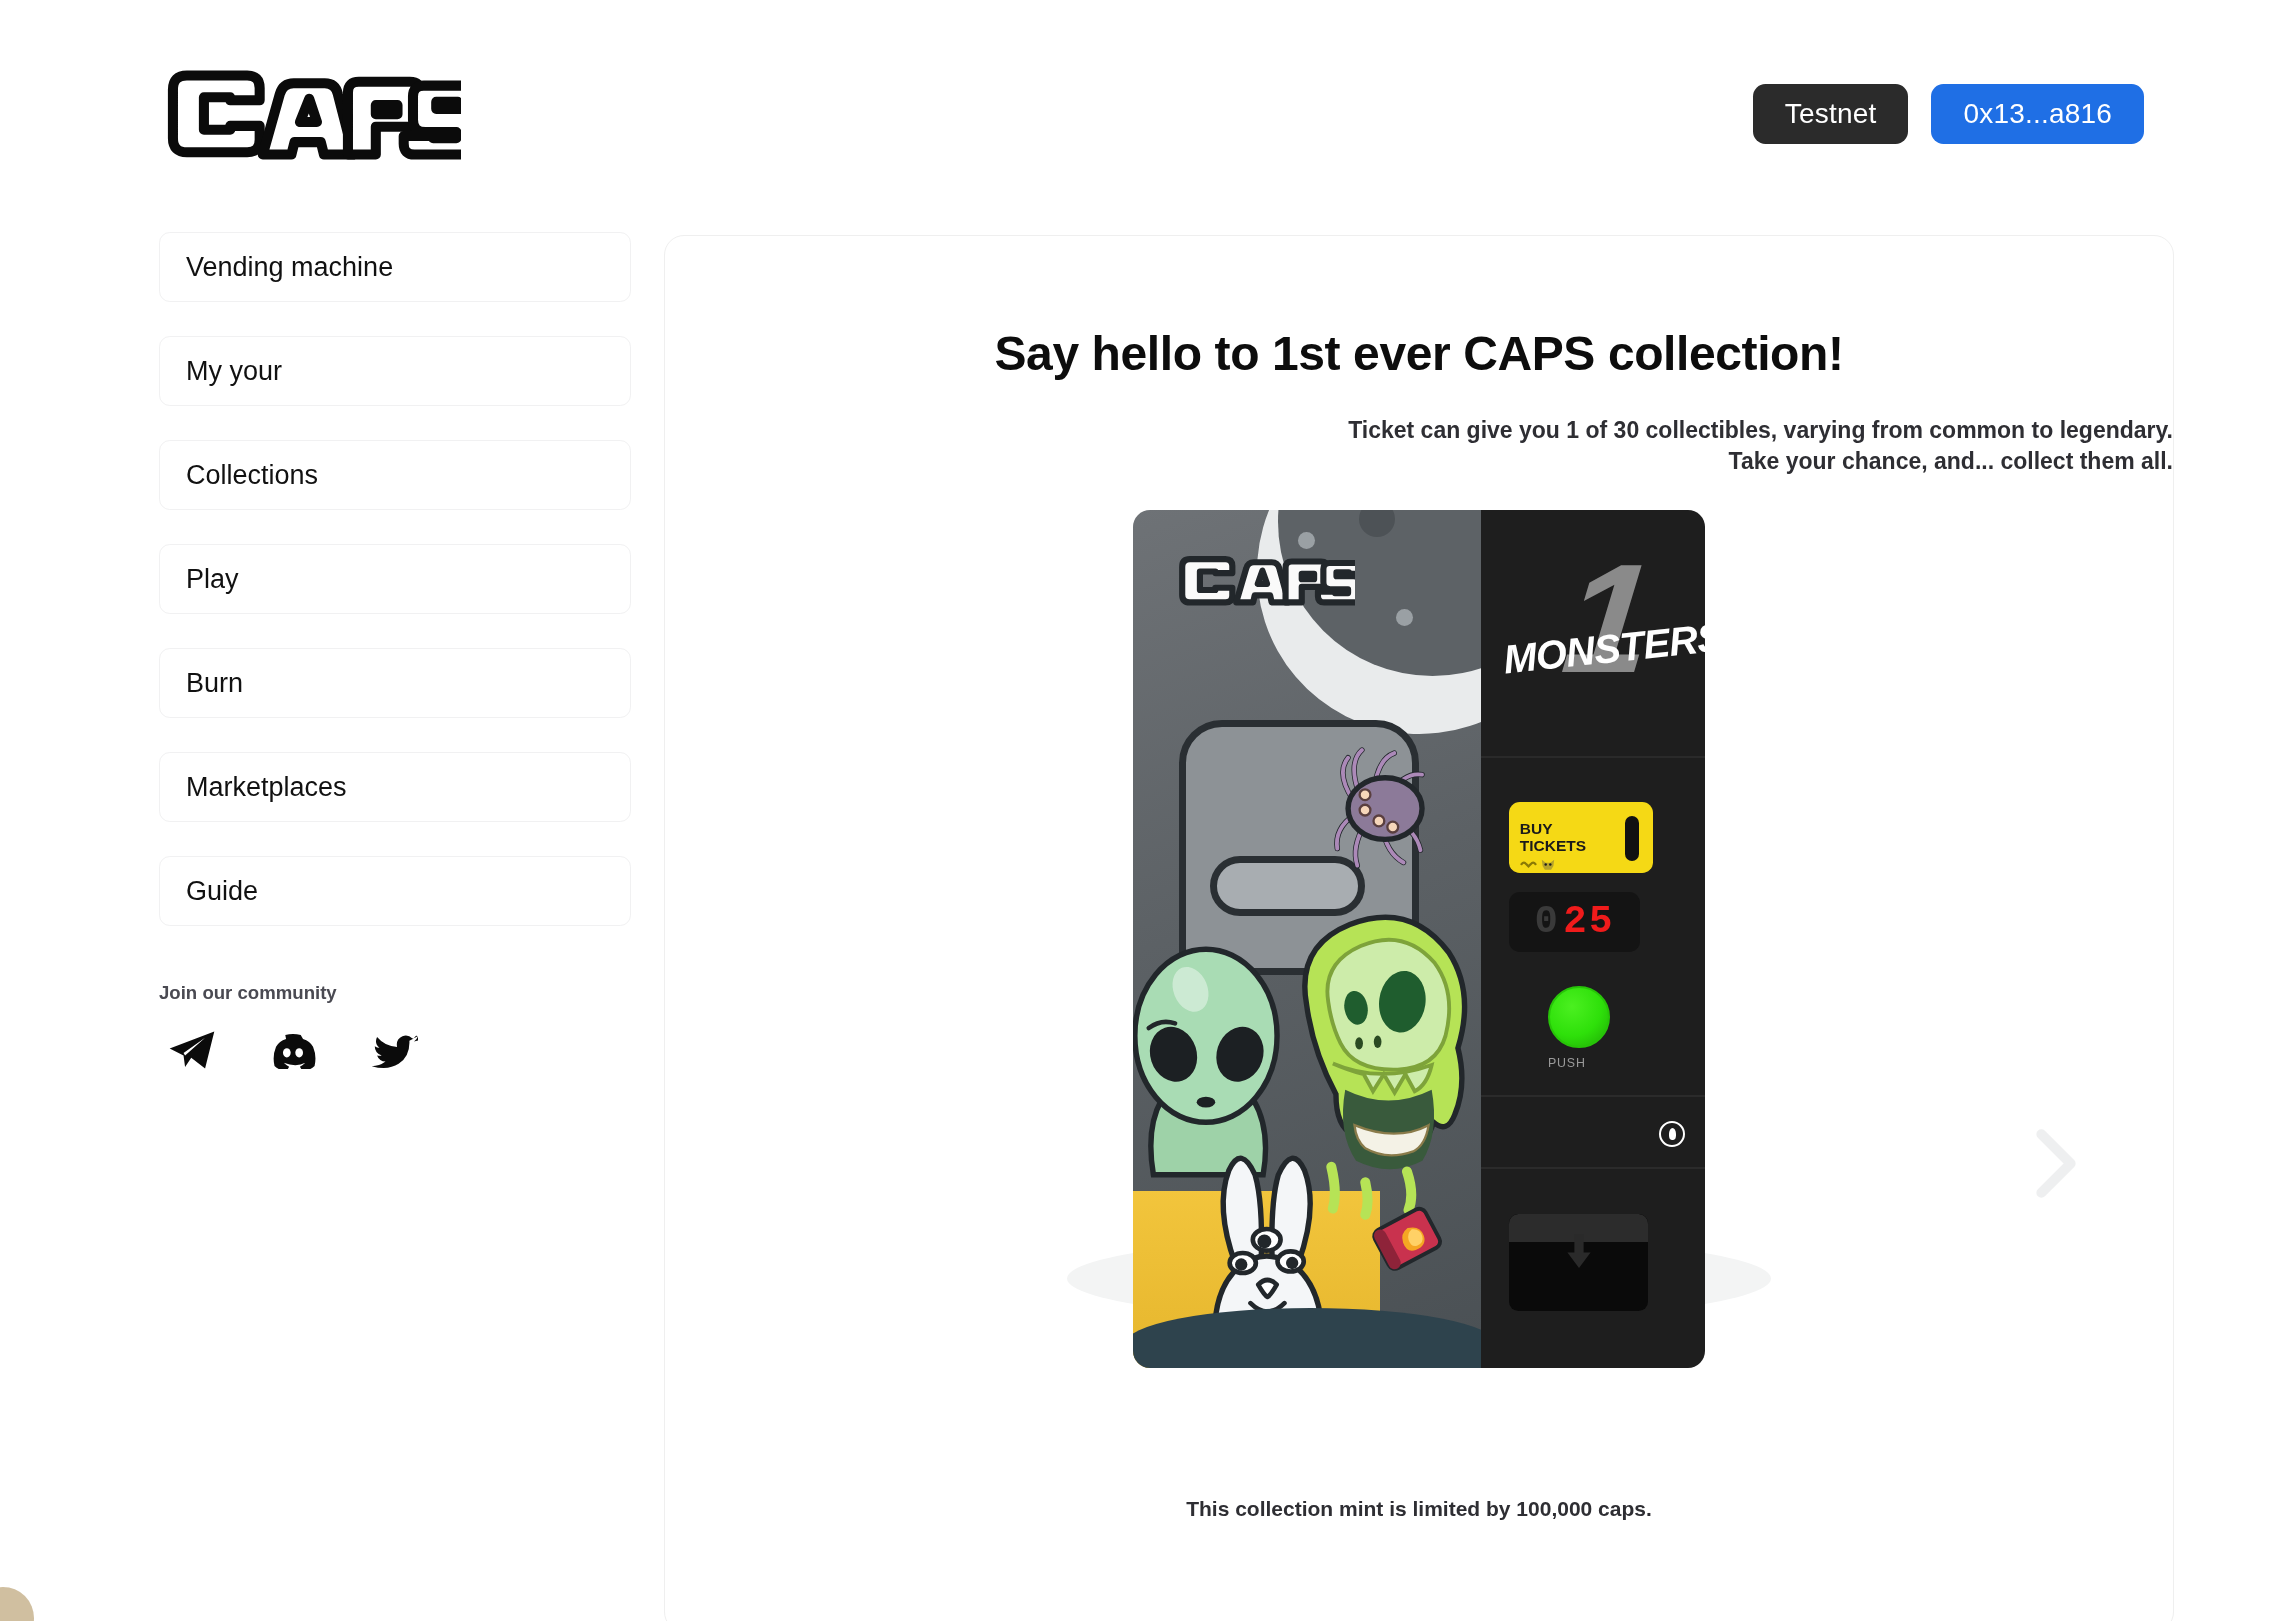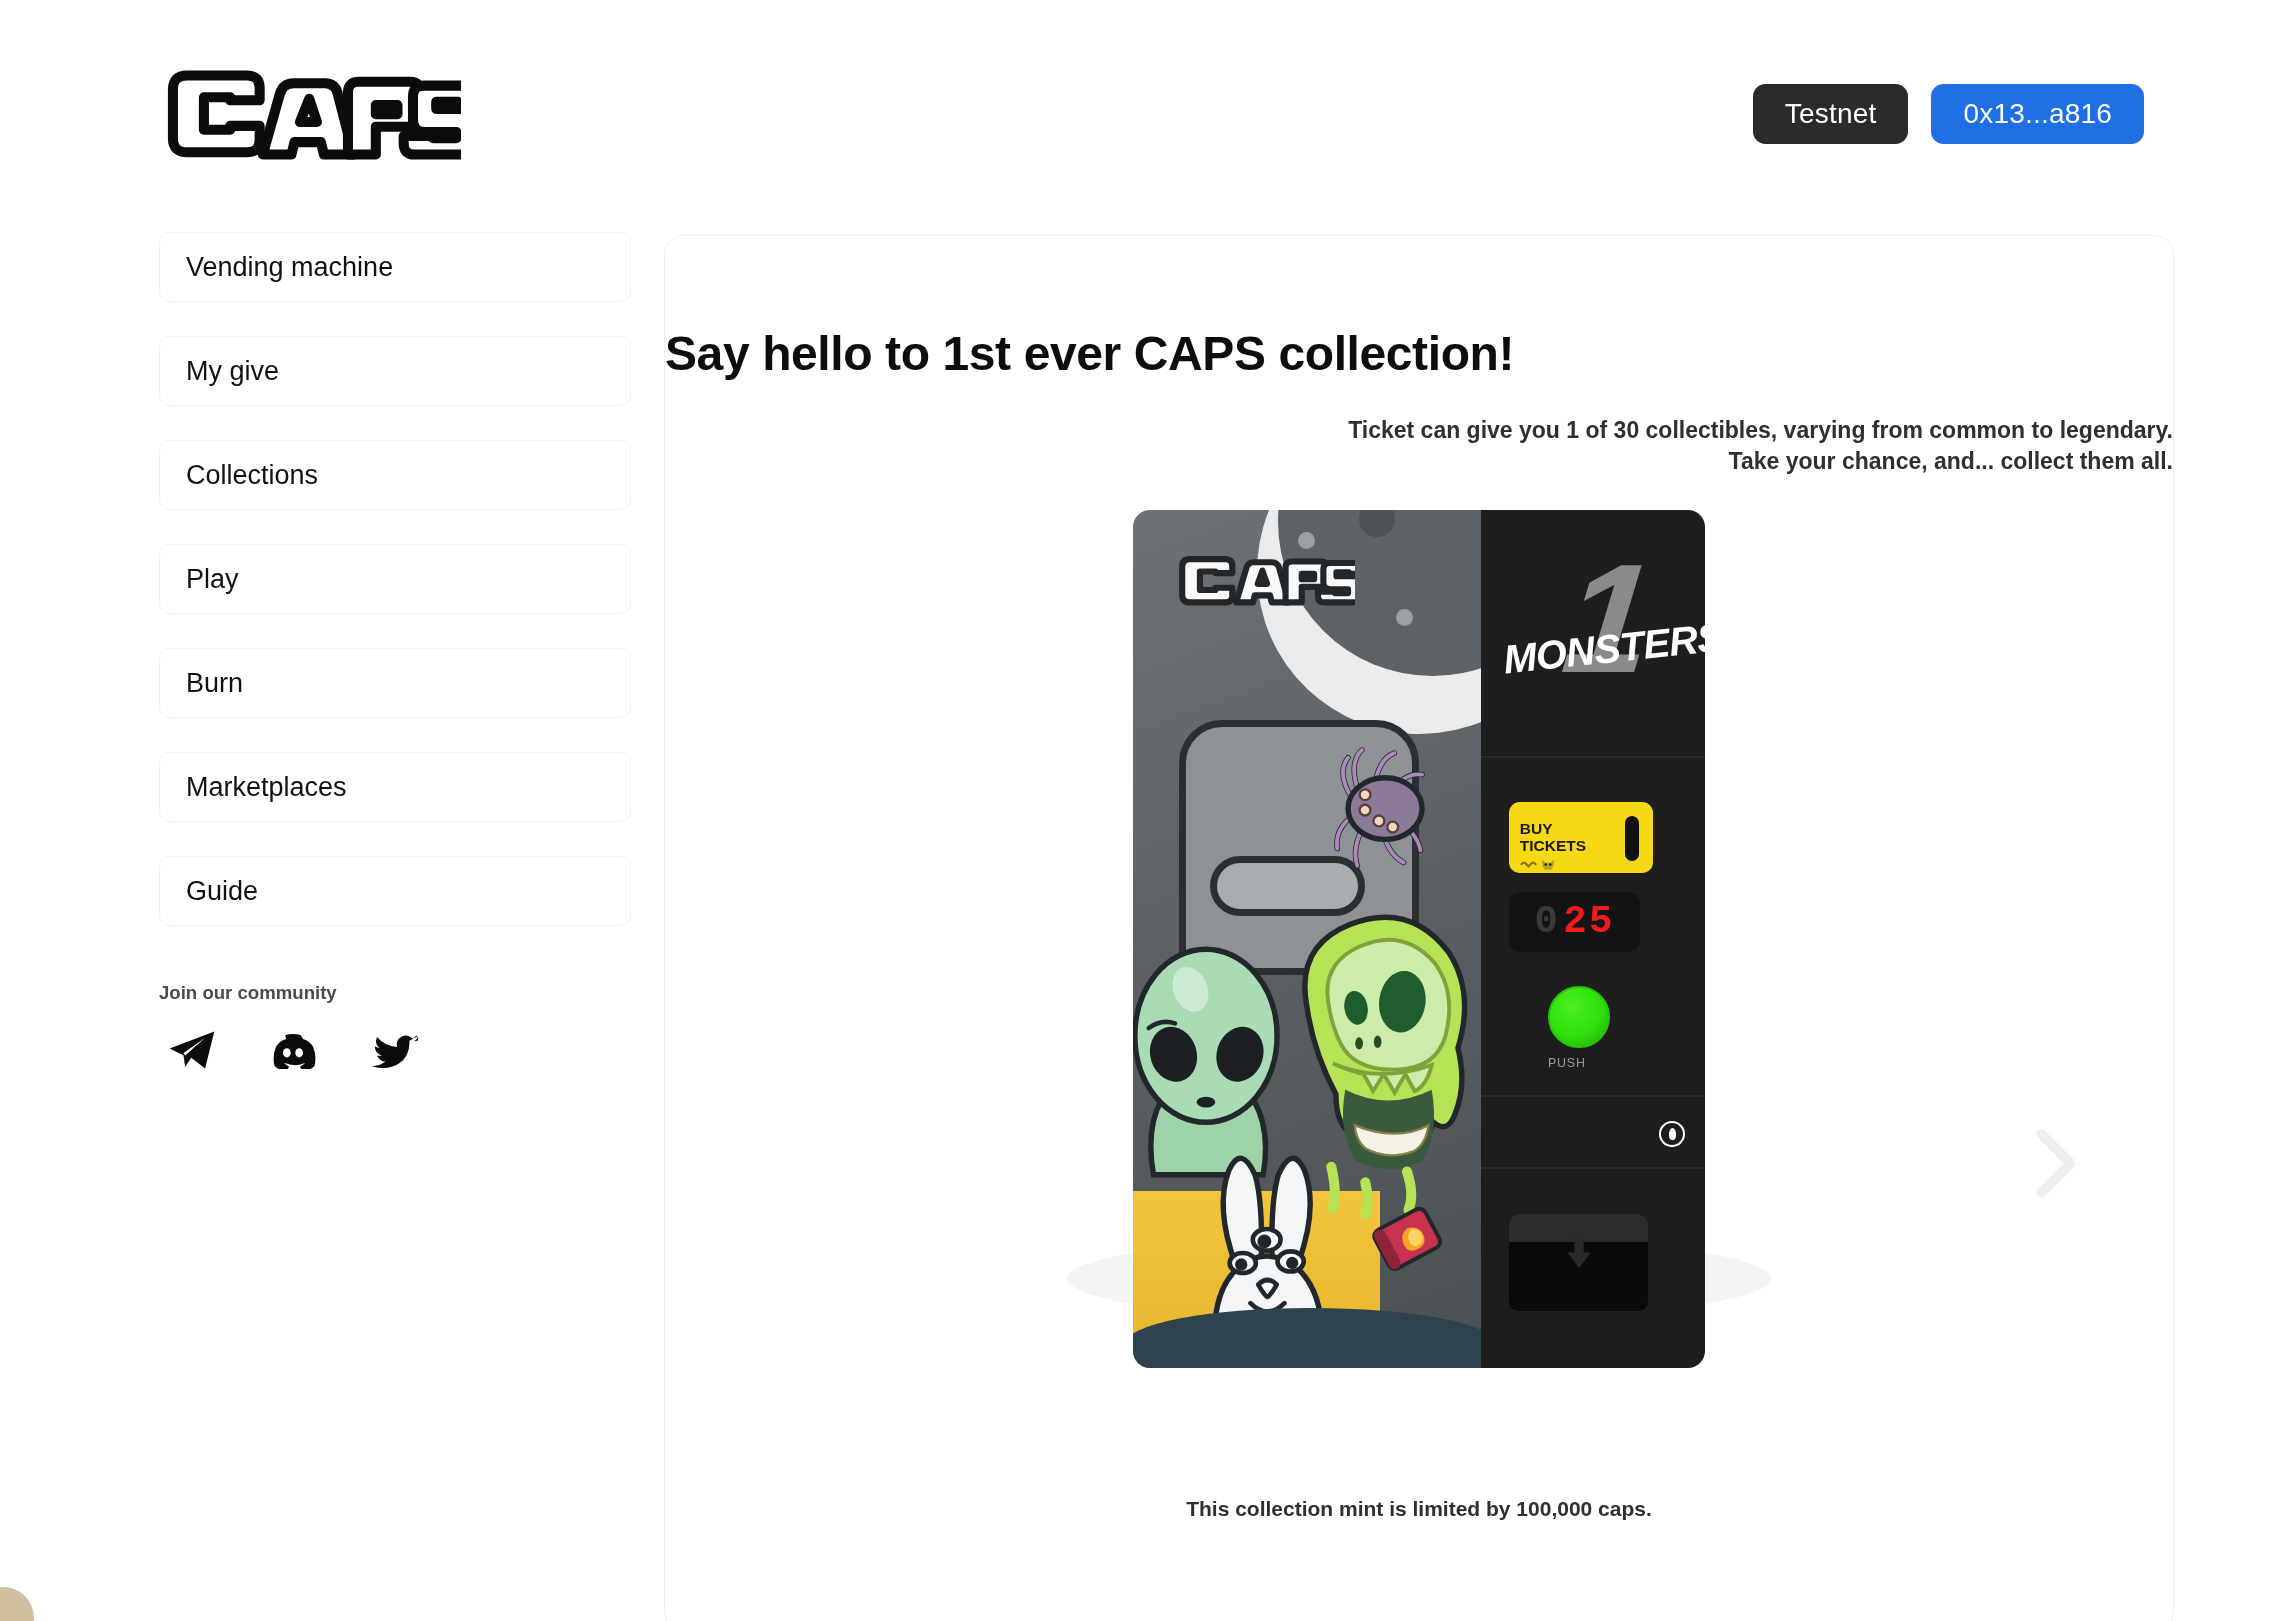--- a/index.html
+++ b/index.html
@@ -100,21 +100,21 @@
     left: 664px; top: 235px;
     width: 1510px;
     height: 1397px;
     background: #ffffff;
     border: 1.5px solid #efefef;
     border-radius: 20px;
     overflow: hidden;
   }
   .main-title {
     margin-top: 90px;
-    text-align: left;
+    text-align: center;
     font-size: 48px;
     font-weight: bold;
     color: #0d0d0d;
     letter-spacing: -0.4px;
     font-family: "Liberation Sans", sans-serif;
   }
   .main-sub {
     margin-top: 34px;
     text-align: right;
     font-size: 23px;
@@ -392,21 +392,21 @@
       </svg>
     </div>
     <div class="header-actions">
       <button class="btn-testnet">Testnet</button>
       <button class="btn-wallet">0x13...a816</button>
     </div>
   </div>
 
   <div class="sidebar">
     <div class="nav-item">Vending machine</div>
-    <div class="nav-item">My give</div>
+    <div class="nav-item">My your</div>
     <div class="nav-item">Collections</div>
     <div class="nav-item">Play</div>
     <div class="nav-item">Burn</div>
     <div class="nav-item">Marketplaces</div>
     <div class="nav-item">Guide</div>
 
     <div class="community-title">Join our community</div>
     <div class="social-row">
       <span class="social-icon">
         <svg width="48" height="40" viewBox="0 0 62 52">

